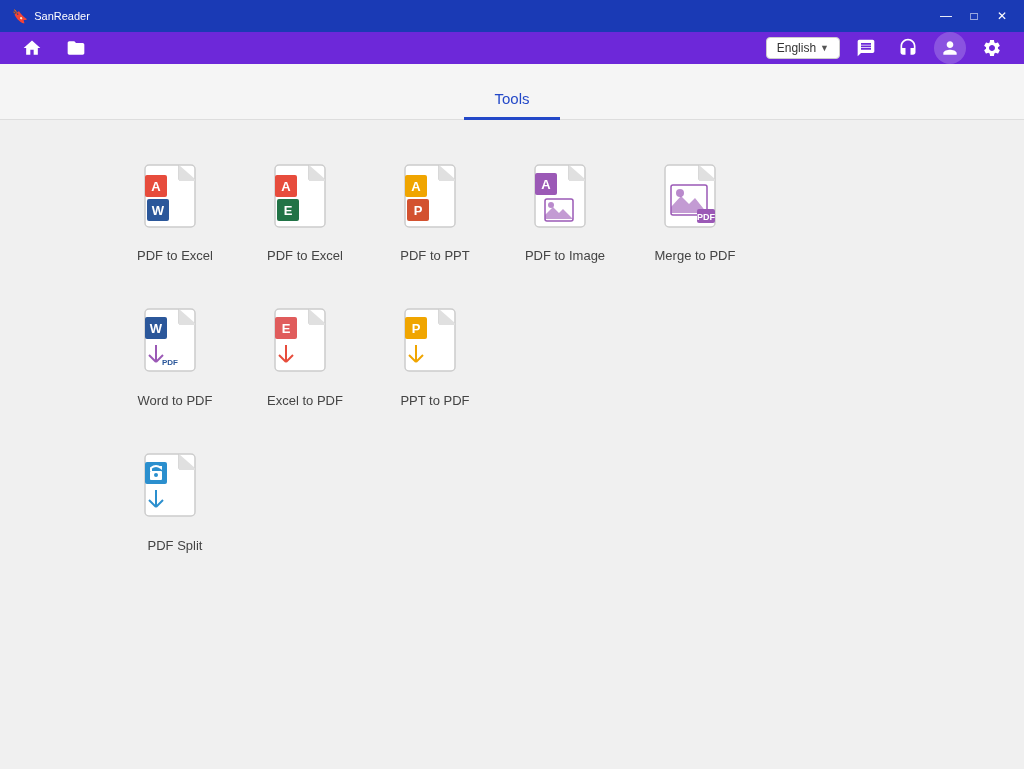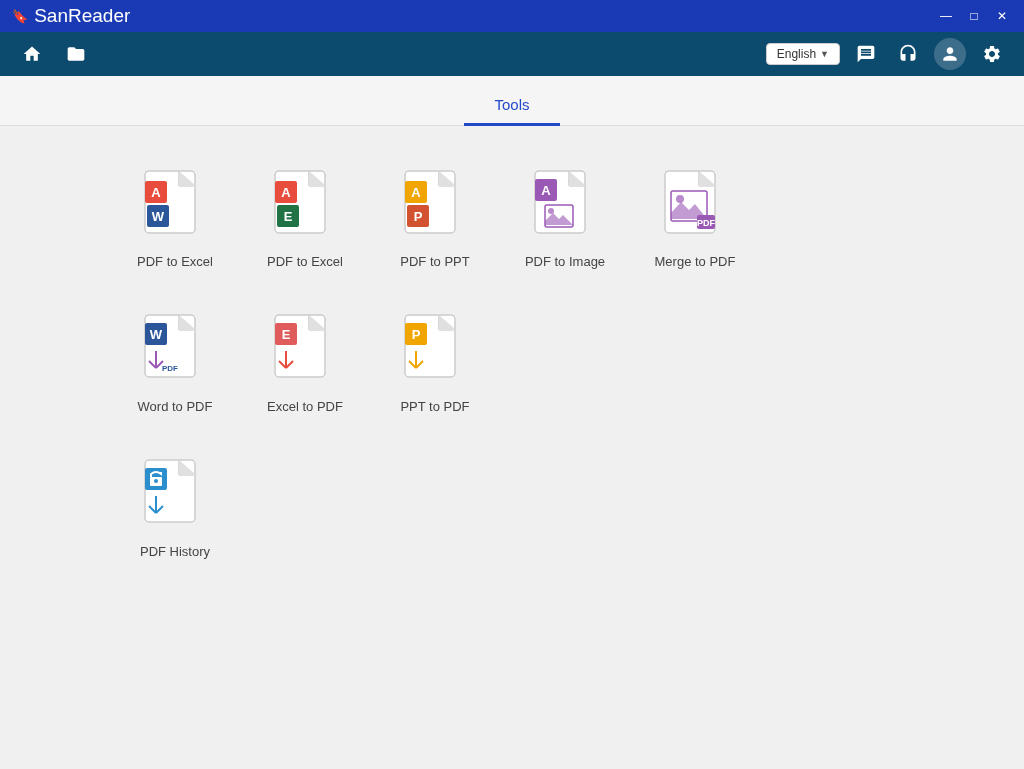--- a/index.html
+++ b/index.html
@@ -26,22 +26,22 @@
       width: 20px;
       height: 20px;
       display: flex;
       align-items: center;
       justify-content: center;
       border-radius: 2px;
     }
 
     
     #toolbar {
-      background: #0c4a6e;
-      height: 44px;
+      background: #6d28d9;
+      height: 32px;
       display: flex;
       align-items: center;
       padding: 0 16px;
       gap: 12px;
     }
     .toolbar-icon {
       color: white;
       font-size: 18px;
       cursor: pointer;
       width: 32px;
@@ -78,21 +78,21 @@
       height: 32px;
       display: flex;
       align-items: center;
       justify-content: center;
       border-radius: 50%;
     }
 
     
     #tabbar {
       background: #f5f5f5;
-      height: 50px;
+      height: 56px;
       display: flex;
       align-items: flex-end;
       justify-content: center;
       gap: 0;
       border-bottom: 1px solid #ddd;
     }
     .tab {
       padding: 10px 30px;
       font-size: 15px;
       cursor: pointer;
@@ -145,21 +145,21 @@
       color: #444;
       text-align: center;
       line-height: 1.3;
     }
   </style>
 </head>
 <body>
 
 <div id="titlebar">
   <span style="color:white;font-size:13px;margin-right:6px;">🔖</span>
-  <span style="color:white;font-size:19px;">SanReader</span>
+  <span style="color:white;font-size:11px;">SanReader</span>
   <div id="titlebar-controls">
     <div class="win-btn">—</div>
     <div class="win-btn">□</div>
     <div class="win-btn close">✕</div>
   </div>
 </div>
 
 <div id="toolbar">
   <div class="toolbar-icon">
     <svg width="20" height="20" viewBox="0 0 24 24" fill="white">
@@ -368,18 +368,18 @@
 
           <rect x="9" y="19" width="12" height="9" rx="1" fill="white"></rect>
           <path d="M10 19 L10 16 Q15 12 20 16 L20 14" fill="none" stroke="white" stroke-width="2"></path>
           <circle cx="15" cy="23" r="2" fill="#2b8fce"></circle>
 
           <line x1="15" y1="38" x2="15" y2="55" stroke="#2b8fce" stroke-width="2"></line>
           <line x1="8" y1="48" x2="15" y2="55" stroke="#2b8fce" stroke-width="2"></line>
           <line x1="22" y1="48" x2="15" y2="55" stroke="#2b8fce" stroke-width="2"></line>
         </svg>
       </div>
-      <span class="tool-label">PDF History</span>
+      <span class="tool-label">PDF Split</span>
     </div>
 
   </div>
 
 </div>
 
 </body></html>

